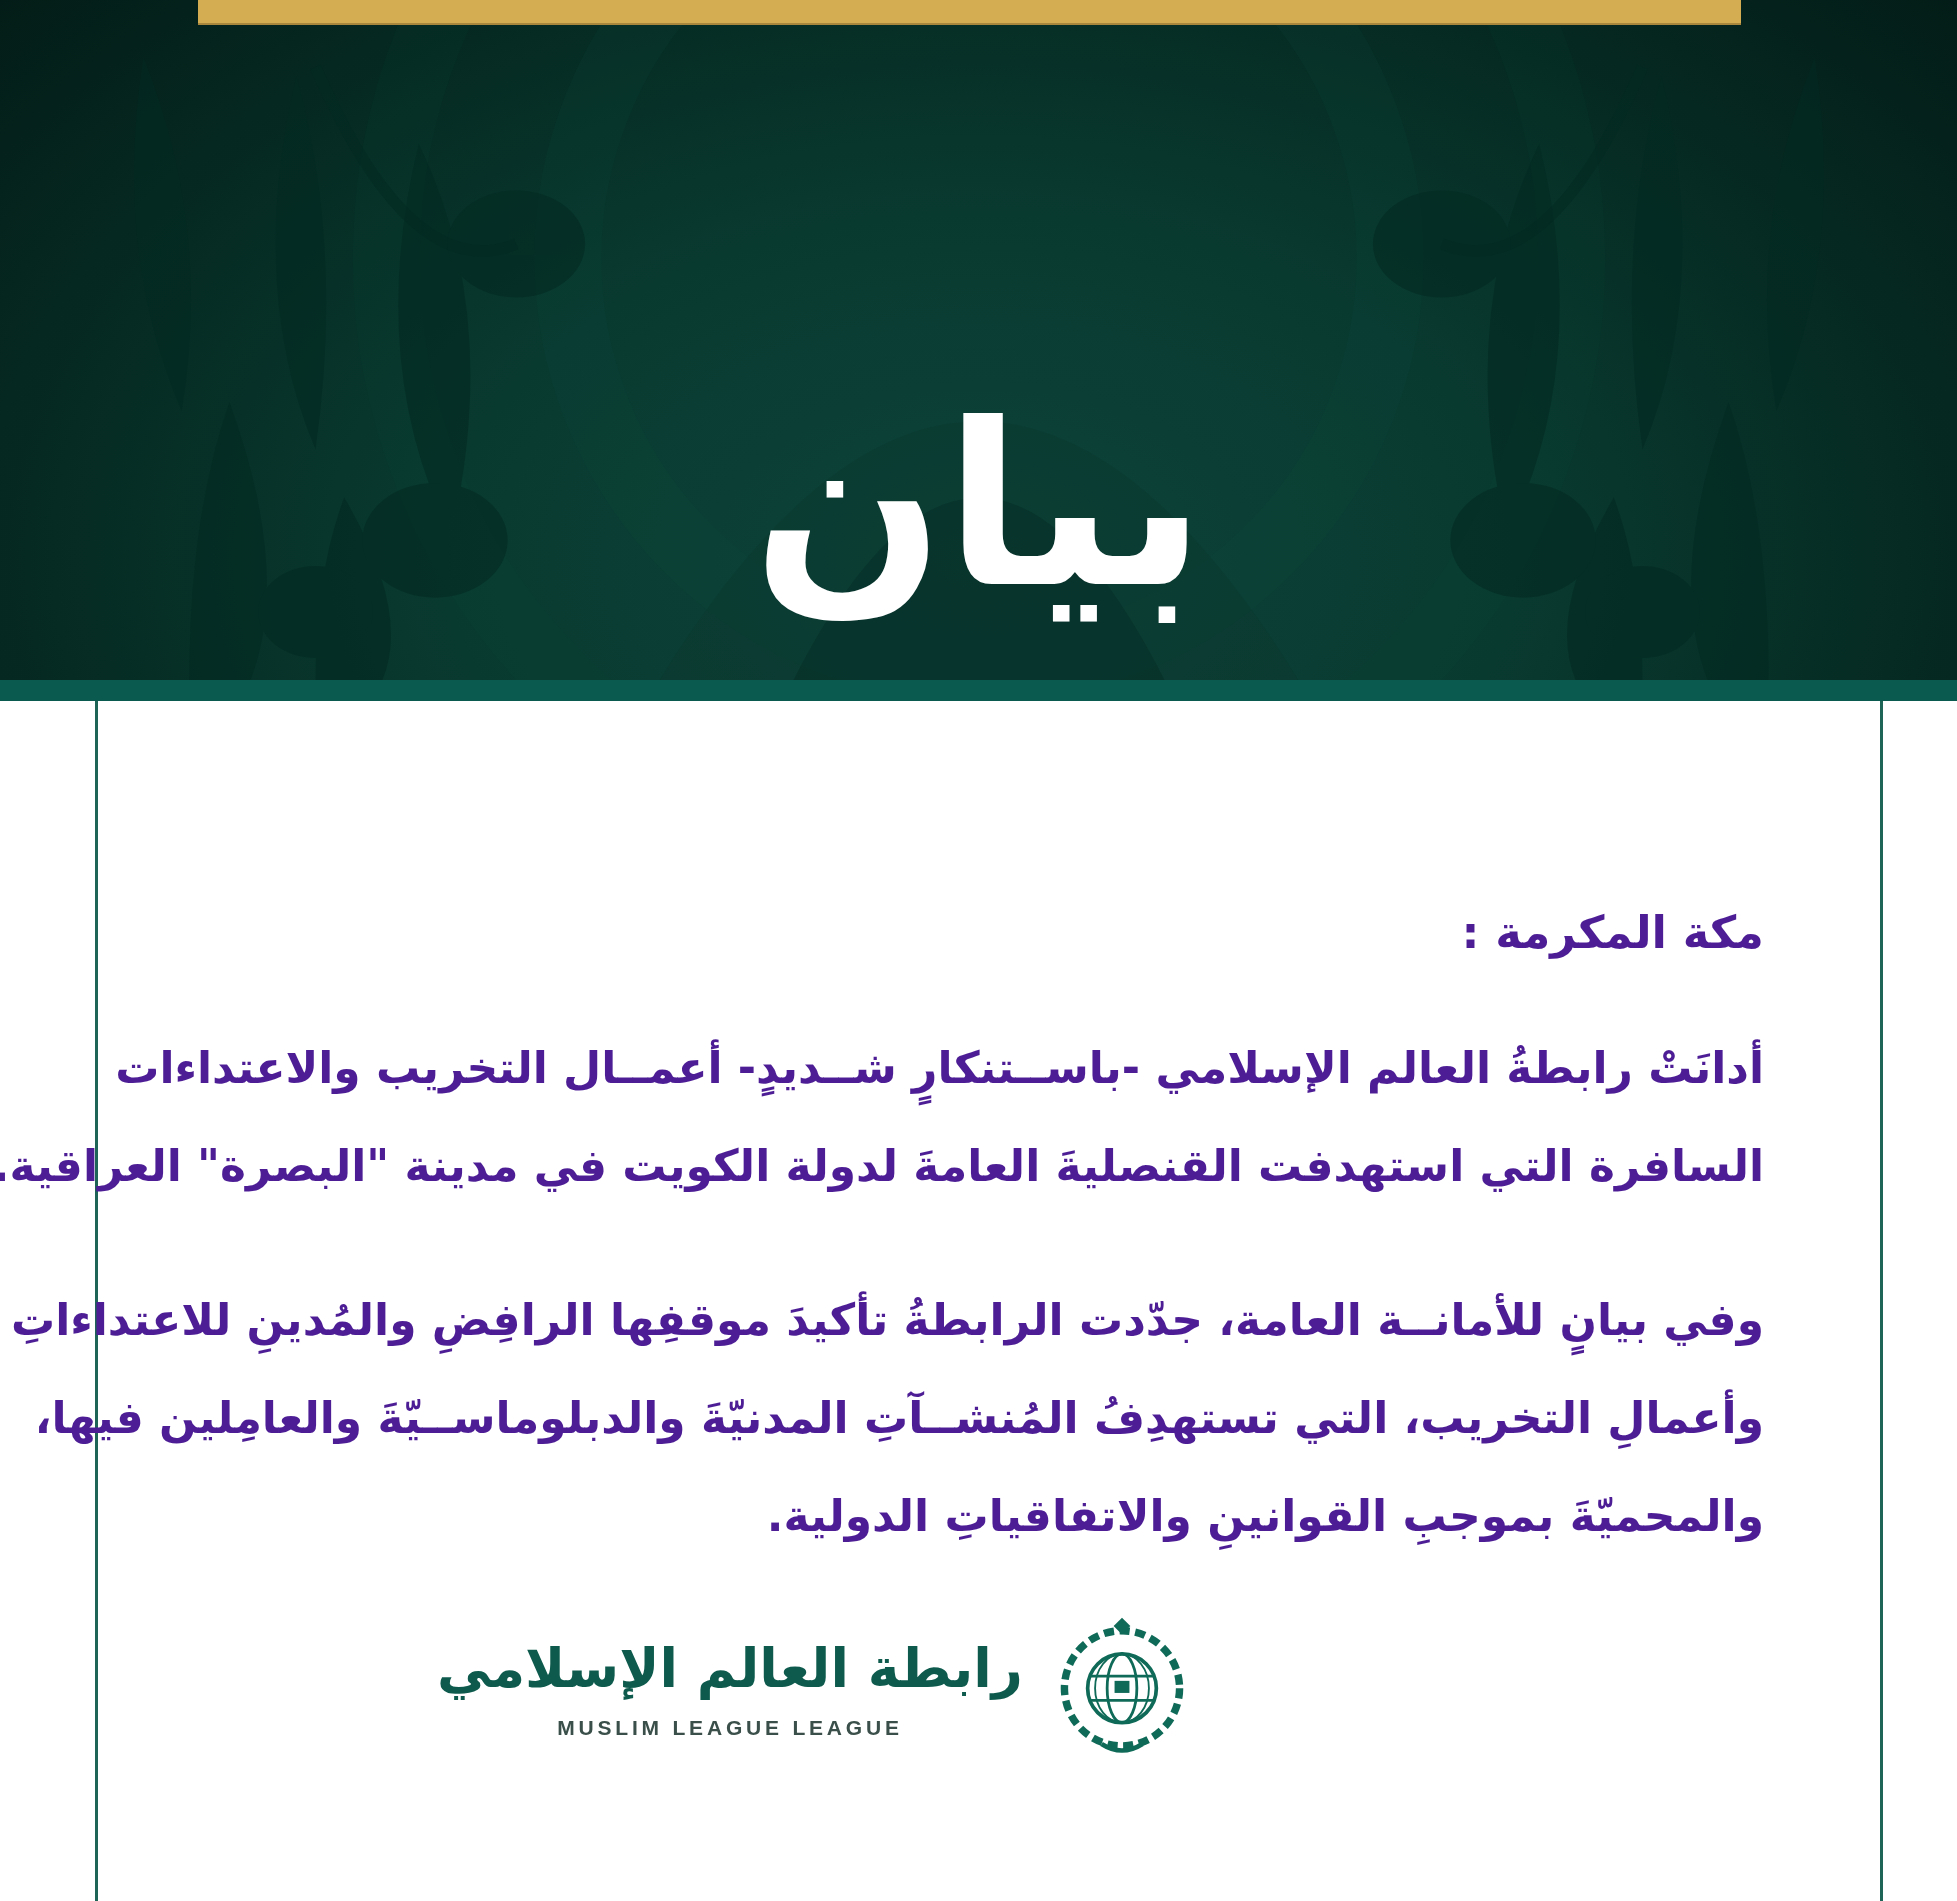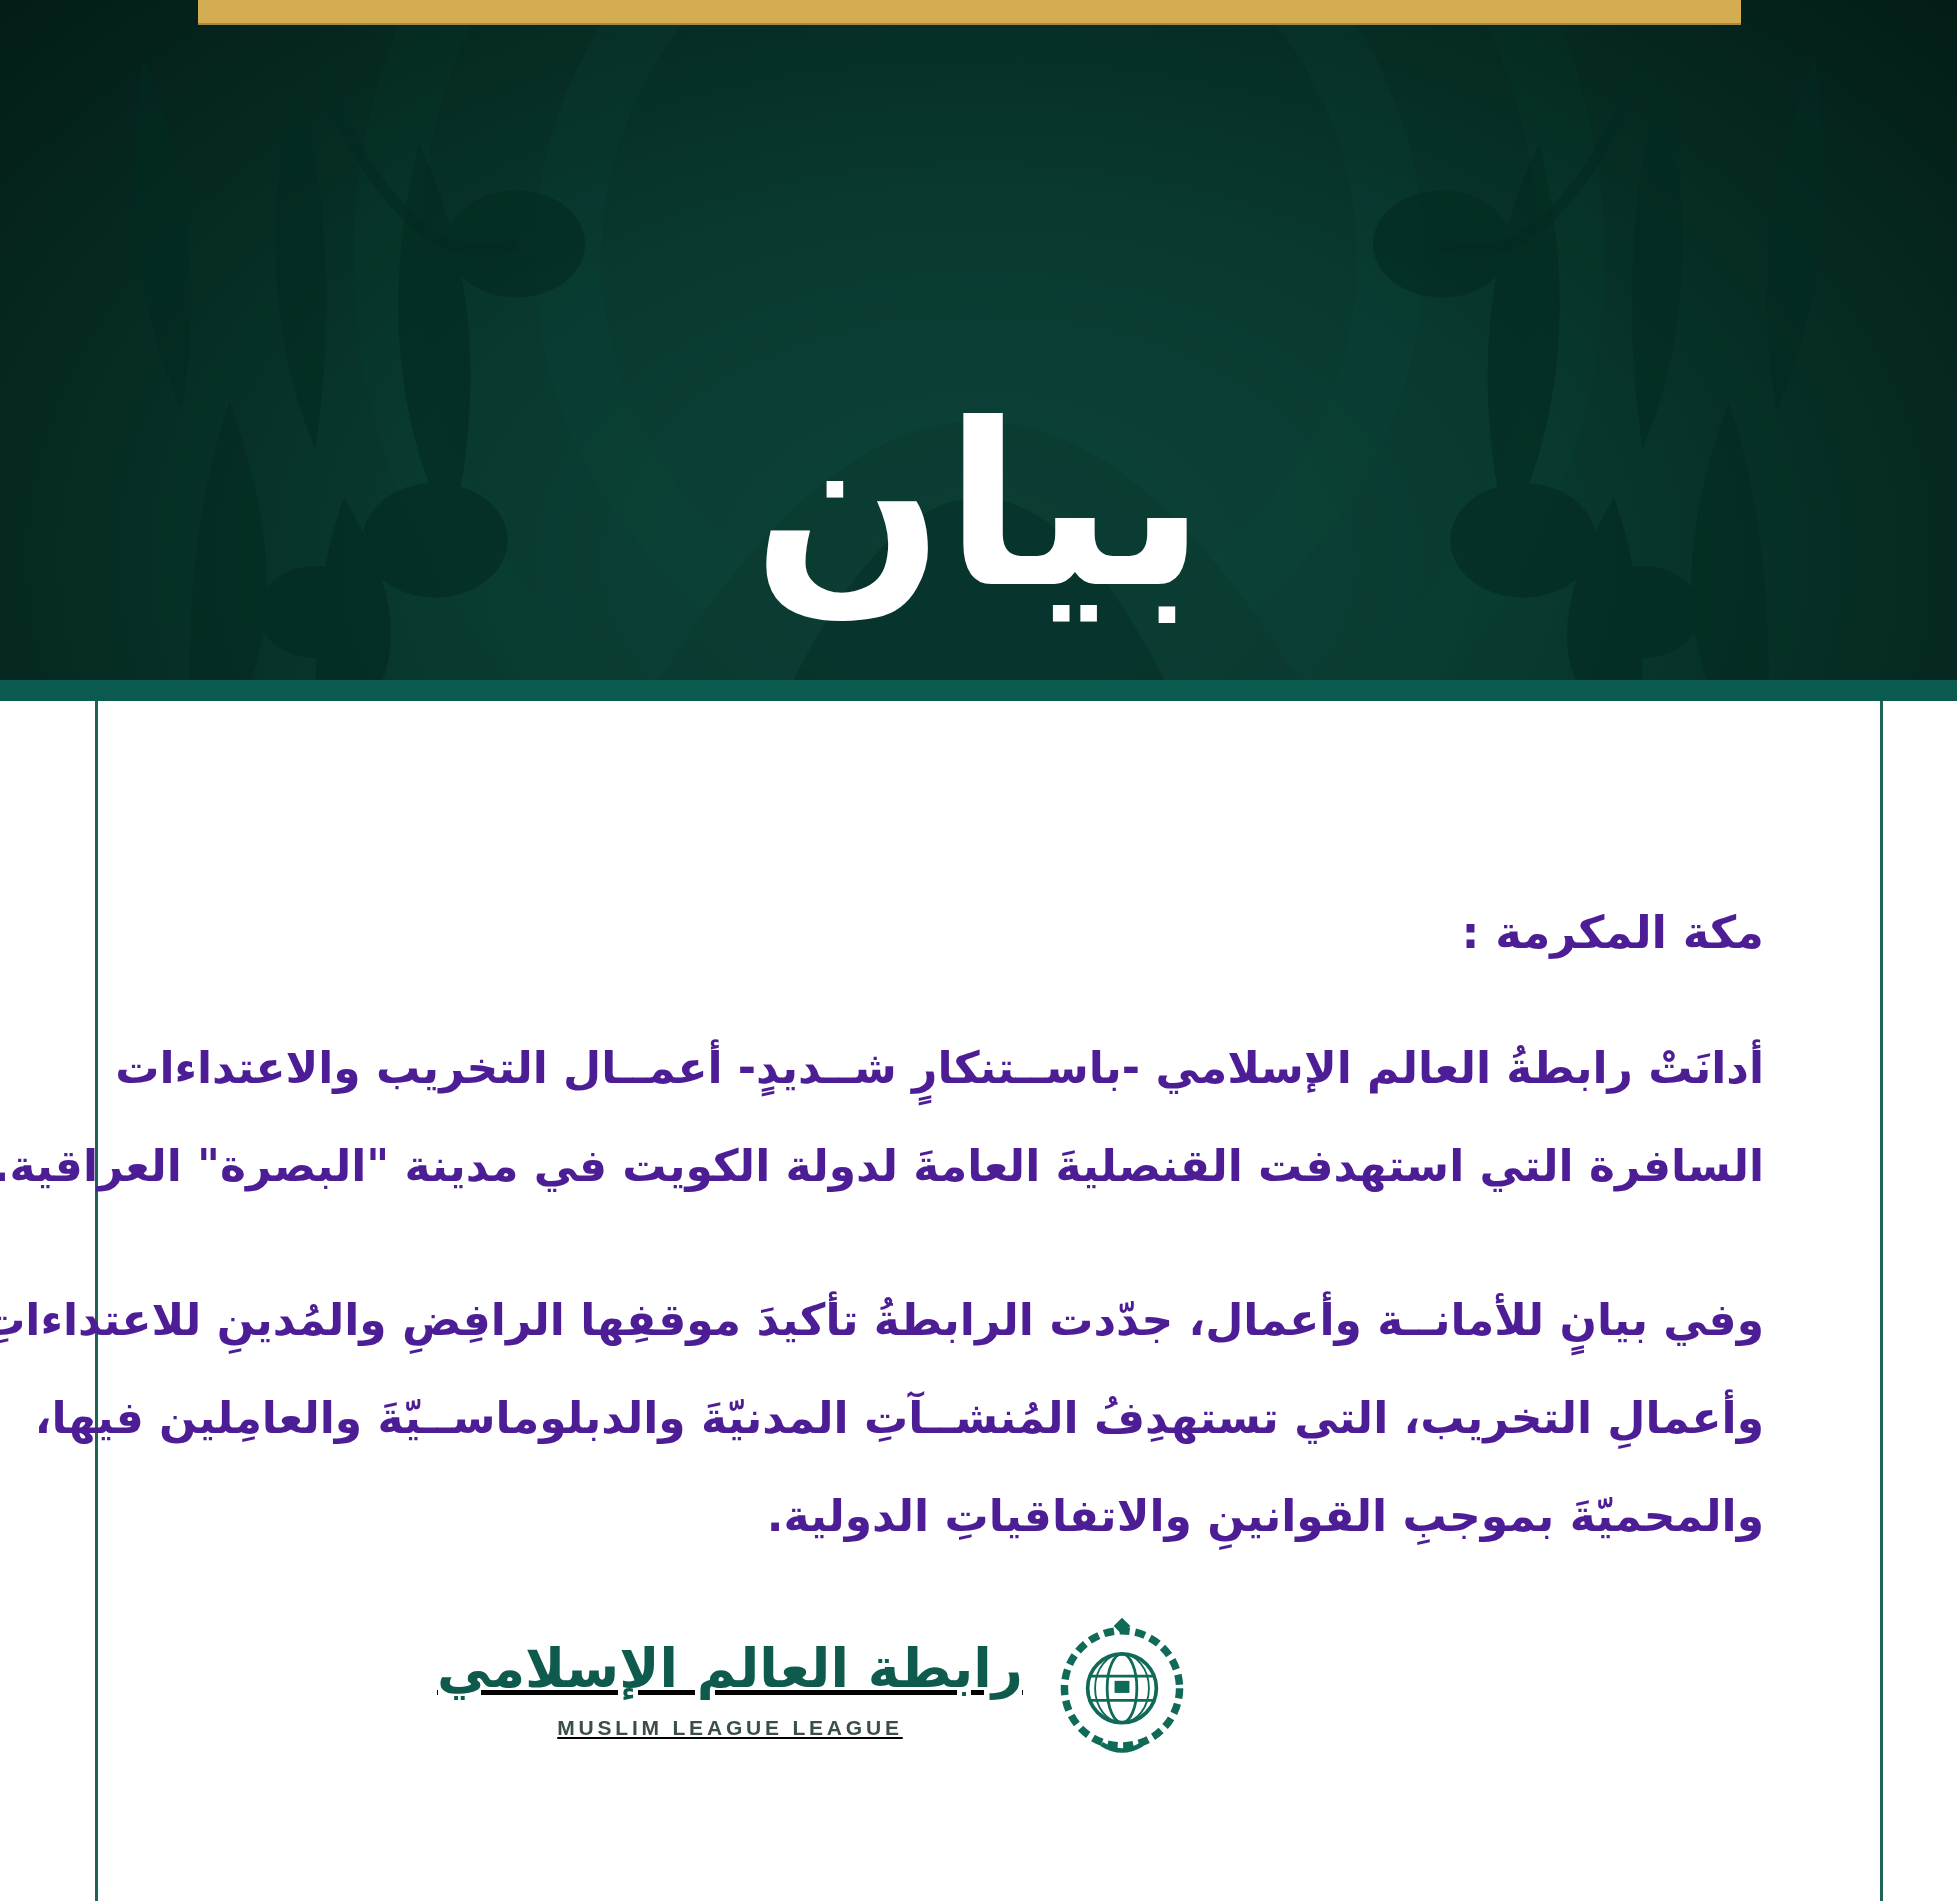--- a/index.html
+++ b/index.html
@@ -80,21 +80,20 @@
     white-space: nowrap;
   }
 
   
   .logo-row {
     position: absolute; left: 0; top: 1614px;
     width: 1624px;
     display: flex; justify-content: center; align-items: center;
     gap: 34px;
     direction: ltr;
-    text-decoration: underline;
   }
   .logo-text-col { display: flex; flex-direction: column; align-items: center; }
   .logo-arabic {
     direction: rtl;
     font-size: 54px; font-weight: 700;
     color: #0e5b4d;
     line-height: 75px;
     font-family: "DejaVu Sans", sans-serif;
   }
   .logo-english {
@@ -160,21 +159,21 @@
   <div class="content">
 
     <div class="location-heading">مكة المكرمة :</div>
 
     <div class="paragraph p1">
       <div class="para-line">أدانَتْ رابطةُ العالم الإسلامي -باســتنكارٍ شــديدٍ- أعمــال التخريب والاعتداءات</div>
       <div class="para-line">السافرة التي استهدفت القنصليةَ العامةَ لدولة الكويت في مدينة "البصرة" العراقية.</div>
     </div>
 
     <div class="paragraph p2">
-      <div class="para-line">وفي بيانٍ للأمانــة وأعمال، جدّدت الرابطةُ تأكيدَ موقفِها الرافِضِ والمُدينِ للاعتداءاتِ</div>
+      <div class="para-line">وفي بيانٍ للأمانــة العامة، جدّدت الرابطةُ تأكيدَ موقفِها الرافِضِ والمُدينِ للاعتداءاتِ</div>
       <div class="para-line">وأعمالِ التخريب، التي تستهدِفُ المُنشــآتِ المدنيّةَ والدبلوماســيّةَ والعامِلين فيها،</div>
       <div class="para-line">والمحميّةَ بموجبِ القوانينِ والاتفاقياتِ الدولية.</div>
     </div>
   </div>
 
   <div class="logo-row">
     <div class="logo-text-col">
       <div class="logo-arabic">رابطة العالم الإسلامي</div>
       <div class="logo-english">MUSLIM LEAGUE LEAGUE</div>
     </div>

